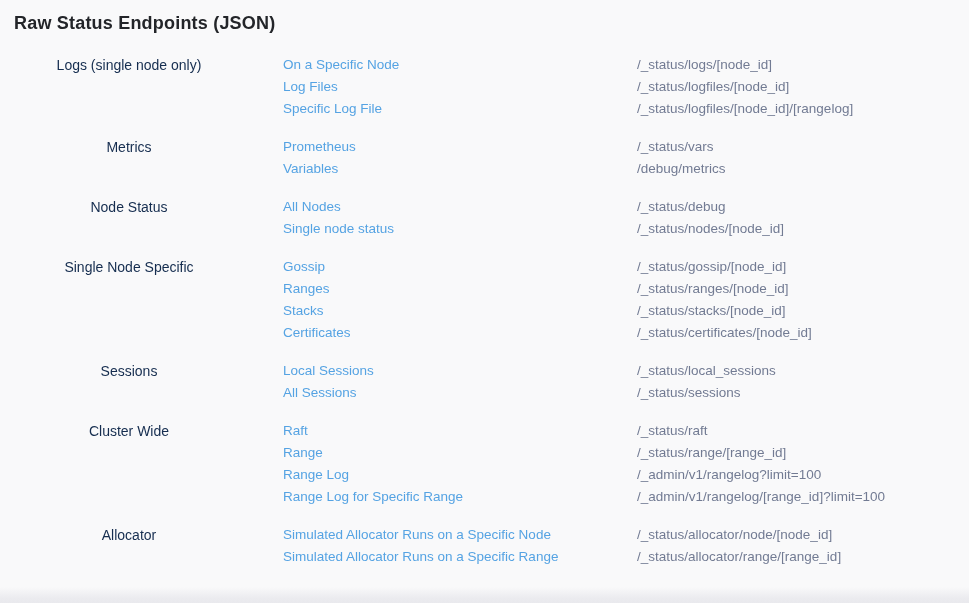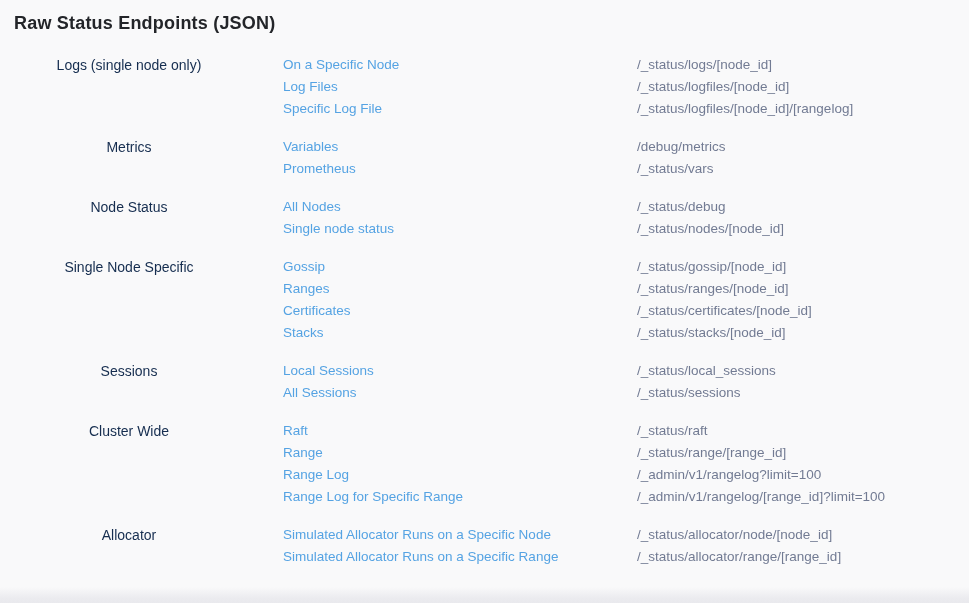--- a/index.html
+++ b/index.html
@@ -74,26 +74,26 @@
           <div class="row">
             <a class="link" href="#">Specific Log File</a>
             <div class="path">/_status/logfiles/[node_id]/[rangelog]</div>
           </div>
         </div>
       </div>
       <div class="group">
         <div class="cat">Metrics</div>
         <div class="rows">
           <div class="row">
+            <a class="link" href="#">Prometheus</a>
+            <div class="path">/_status/vars</div>
+          </div>
+          <div class="row">
             <a class="link" href="#">Variables</a>
             <div class="path">/debug/metrics</div>
-          </div>
-          <div class="row">
-            <a class="link" href="#">Prometheus</a>
-            <div class="path">/_status/vars</div>
           </div>
         </div>
       </div>
       <div class="group">
         <div class="cat">Node Status</div>
         <div class="rows">
           <div class="row">
             <a class="link" href="#">All Nodes</a>
             <div class="path">/_status/debug</div>
           </div>
@@ -108,26 +108,26 @@
         <div class="rows">
           <div class="row">
             <a class="link" href="#">Gossip</a>
             <div class="path">/_status/gossip/[node_id]</div>
           </div>
           <div class="row">
             <a class="link" href="#">Ranges</a>
             <div class="path">/_status/ranges/[node_id]</div>
           </div>
           <div class="row">
+            <a class="link" href="#">Stacks</a>
+            <div class="path">/_status/stacks/[node_id]</div>
+          </div>
+          <div class="row">
             <a class="link" href="#">Certificates</a>
             <div class="path">/_status/certificates/[node_id]</div>
-          </div>
-          <div class="row">
-            <a class="link" href="#">Stacks</a>
-            <div class="path">/_status/stacks/[node_id]</div>
           </div>
         </div>
       </div>
       <div class="group">
         <div class="cat">Sessions</div>
         <div class="rows">
           <div class="row">
             <a class="link" href="#">Local Sessions</a>
             <div class="path">/_status/local_sessions</div>
           </div>

